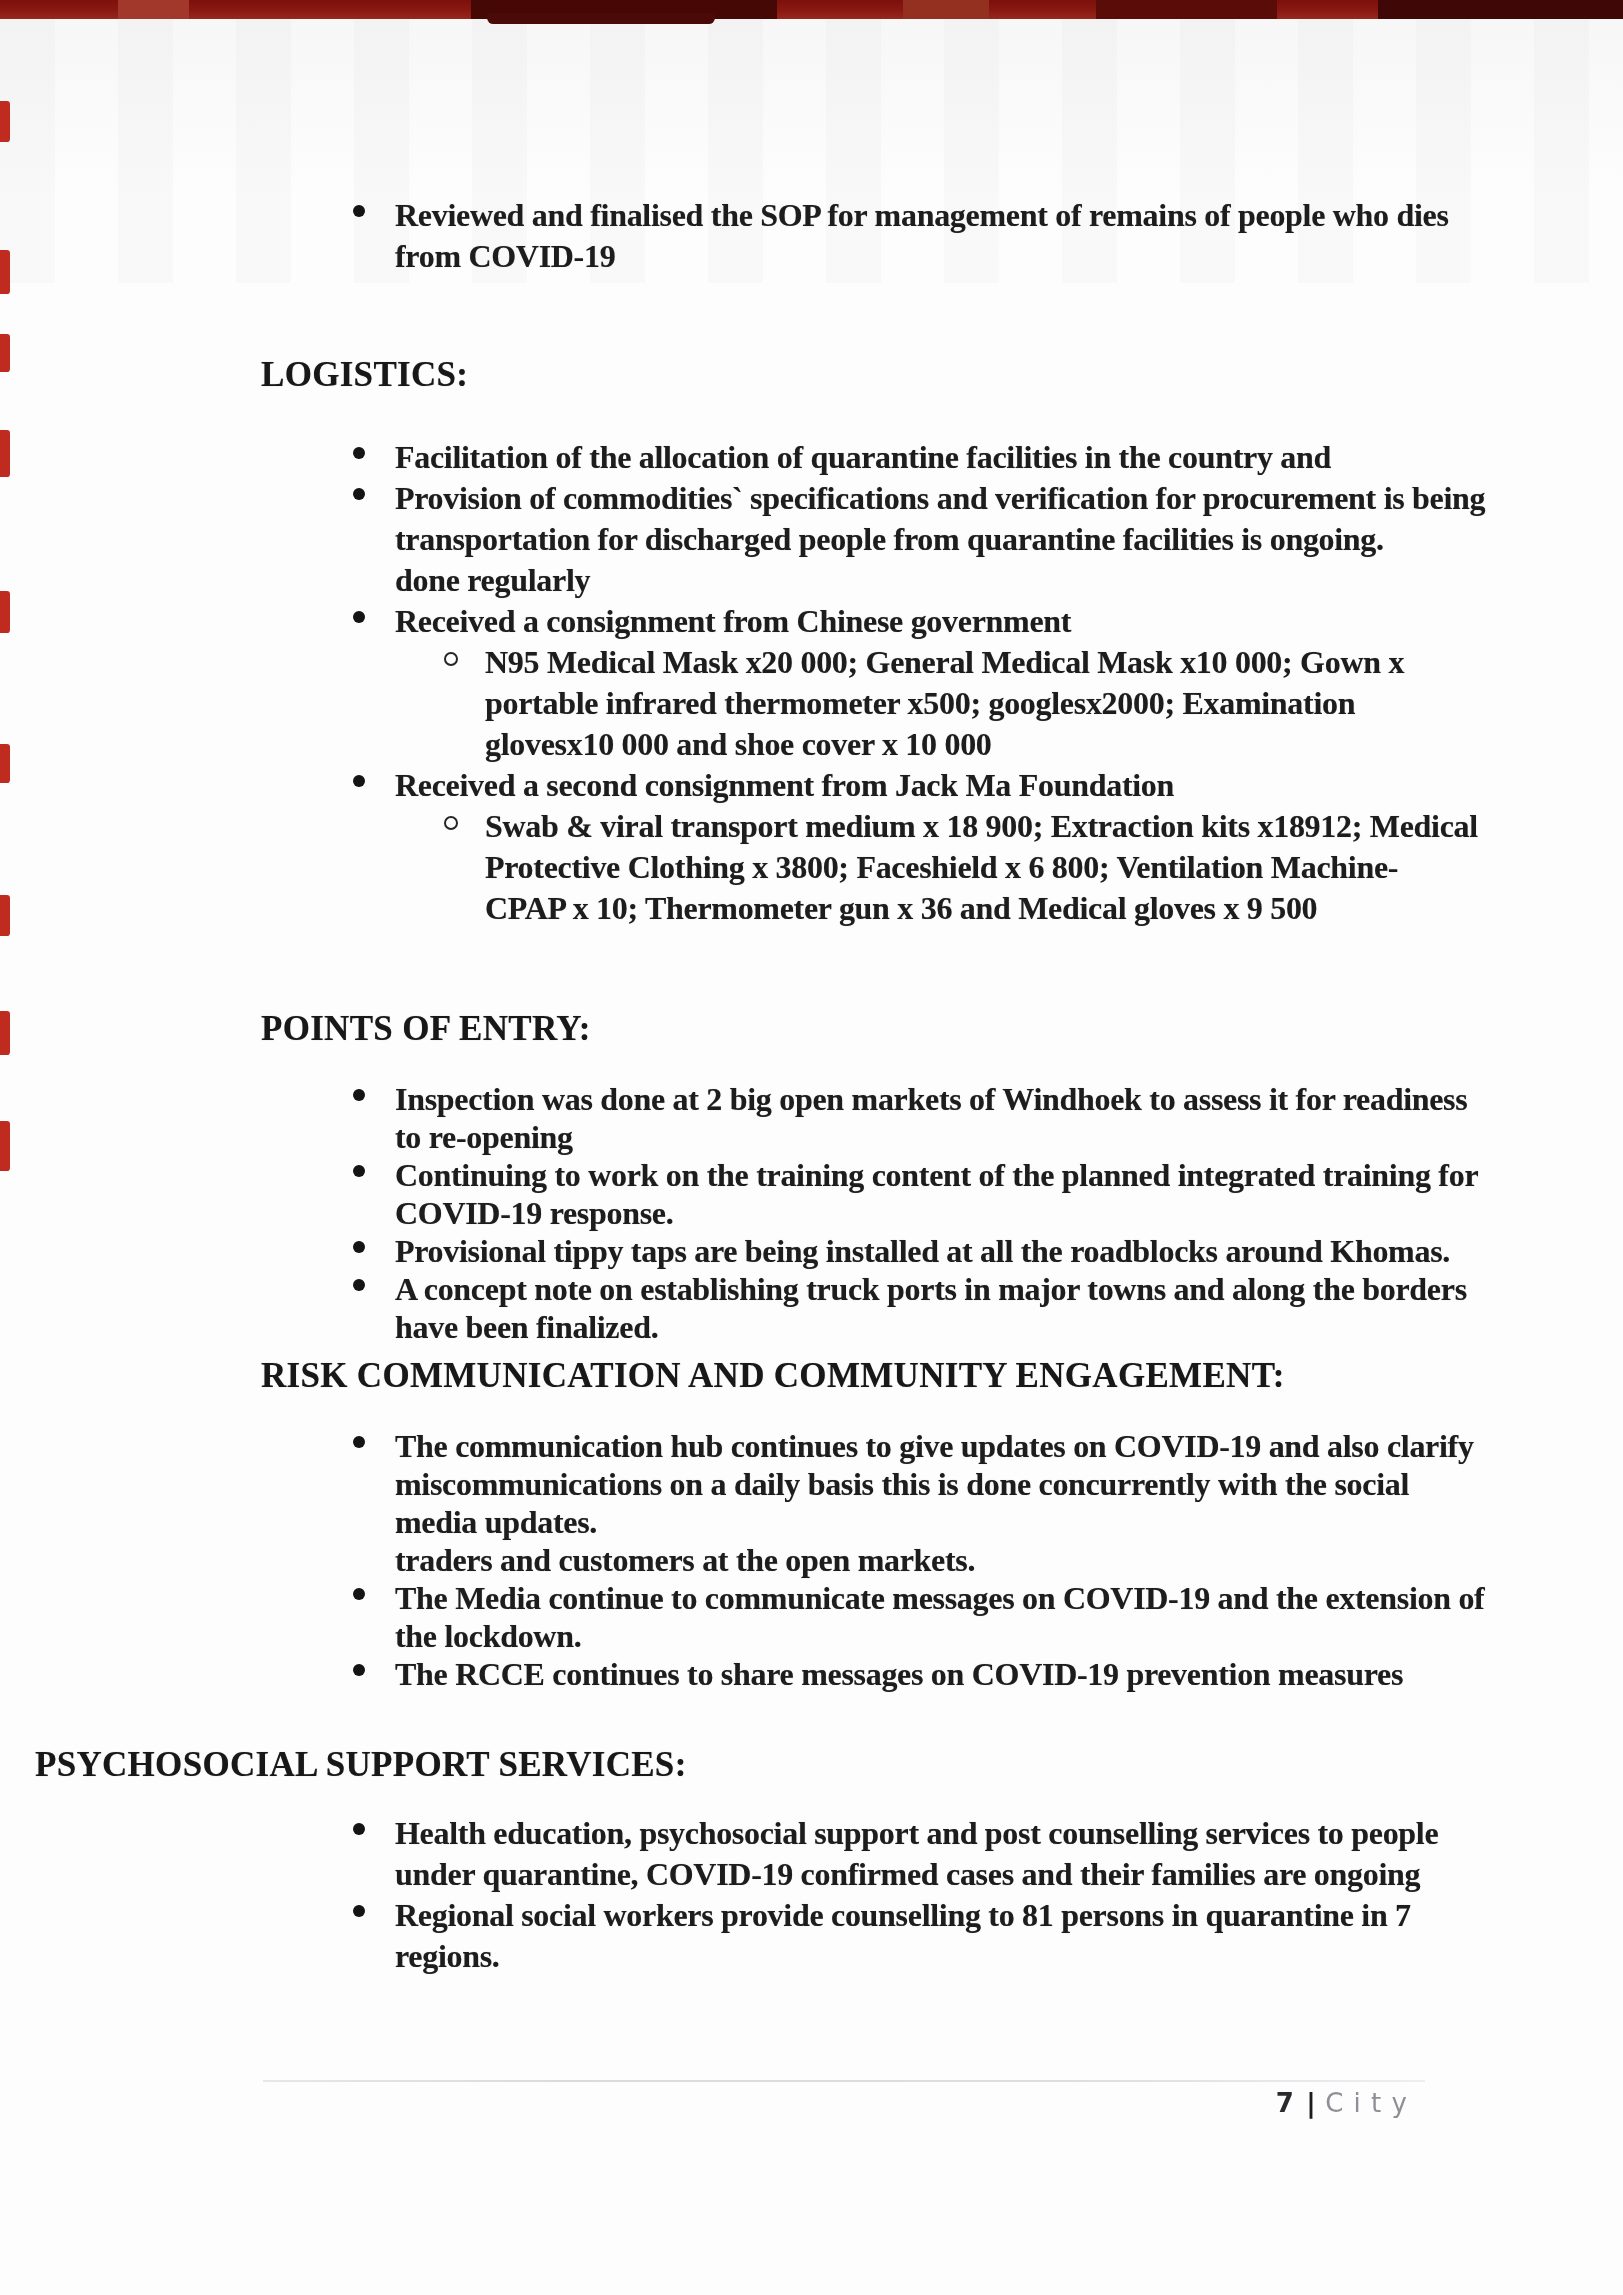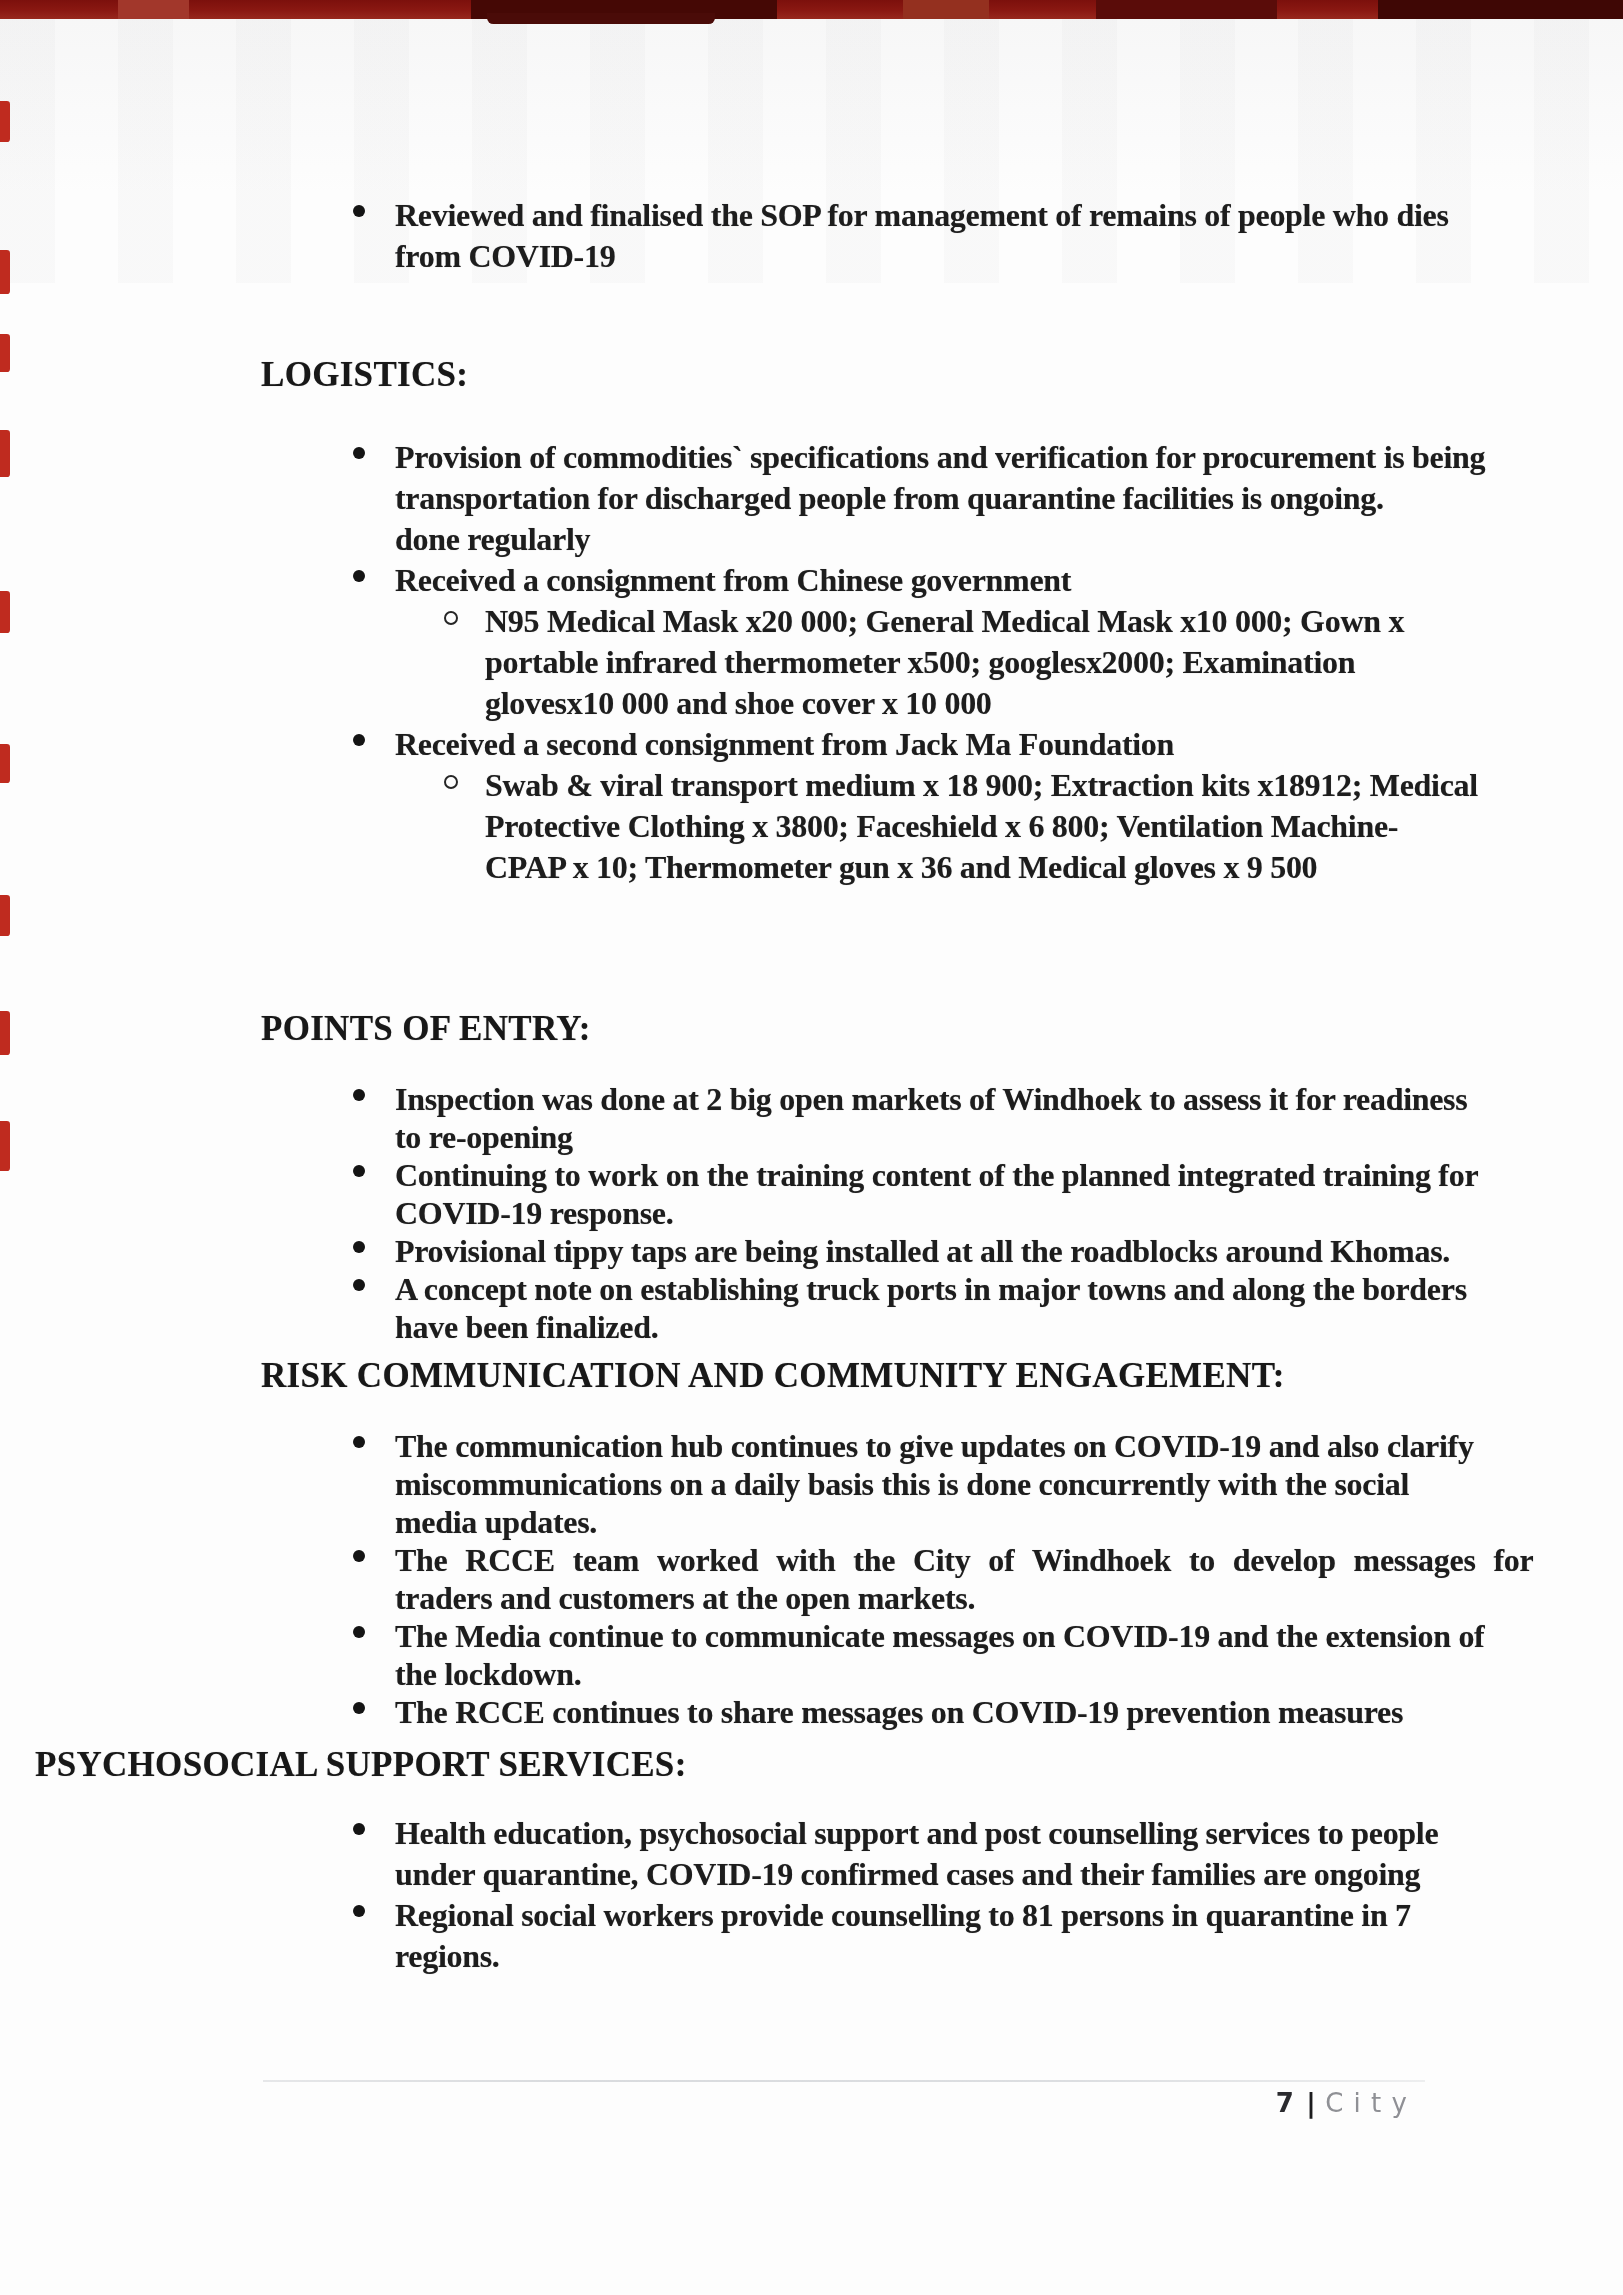--- a/index.html
+++ b/index.html
@@ -116,20 +116,21 @@
       <div class="left-tick" style="top: 1121px; height: 50px;"></div>
     </div>
 
   <div id="doc">
       <div class="sec" style="top: 195px; --lh: 41px;">
         <div class="line"><span class="marker-dot"></span><span>Reviewed and finalised the SOP for management of remains of people who dies</span></div>
         <div class="line"><span>from COVID-19</span></div>
       </div>
       <div class="sec" style="top: 355px; --lh: 41px;">
         <div class="heading" style="margin-bottom: 42px;">LOGISTICS:</div>
+        <div class="line"><span class="marker-dot"></span><span>Facilitation of the allocation of quarantine facilities in the country and</span></div>
         <div class="line"><span class="marker-dot"></span><span>Provision of commodities` specifications and verification for procurement is being</span></div>
         <div class="line"><span>transportation for discharged people from quarantine facilities is ongoing.</span></div>
         <div class="line"><span>done regularly</span></div>
         <div class="line"><span class="marker-dot"></span><span>Received a consignment from Chinese government</span></div>
         <div class="line l2"><span class="marker-o"></span><span>N95 Medical Mask x20 000; General Medical Mask x10 000; Gown x</span></div>
         <div class="line l2"><span>portable infrared thermometer x500; googlesx2000; Examination</span></div>
         <div class="line l2"><span>glovesx10 000 and shoe cover x 10 000</span></div>
         <div class="line"><span class="marker-dot"></span><span>Received a second consignment from Jack Ma Foundation</span></div>
         <div class="line l2"><span class="marker-o"></span><span>Swab &amp; viral transport medium x 18 900; Extraction kits x18912; Medical</span></div>
         <div class="line l2"><span>Protective Clothing x 3800; Faceshield x 6 800; Ventilation Machine-</span></div>
@@ -143,21 +144,20 @@
         <div class="line"><span>COVID-19 response.</span></div>
         <div class="line"><span class="marker-dot"></span><span>Provisional tippy taps are being installed at all the roadblocks around Khomas.</span></div>
         <div class="line"><span class="marker-dot"></span><span>A concept note on establishing truck ports in major towns and along the borders</span></div>
         <div class="line"><span>have been finalized.</span></div>
       </div>
       <div class="sec" style="top: 1356px; --lh: 38px;">
         <div class="heading" style="margin-bottom: 31px;">RISK COMMUNICATION AND COMMUNITY ENGAGEMENT:</div>
         <div class="line"><span class="marker-dot"></span><span>The communication hub continues to give updates on COVID-19 and also clarify</span></div>
         <div class="line"><span>miscommunications on a daily basis this is done concurrently with the social</span></div>
         <div class="line"><span>media updates.</span></div>
-        <div class="line justify"><span class="marker-dot"></span><span>The RCCE team worked with the City of Windhoek to develop messages for</span></div>
         <div class="line"><span>traders and customers at the open markets.</span></div>
         <div class="line"><span class="marker-dot"></span><span>The Media continue to communicate messages on COVID-19 and the extension of</span></div>
         <div class="line"><span>the lockdown.</span></div>
         <div class="line"><span class="marker-dot"></span><span>The RCCE continues to share messages on COVID-19 prevention measures</span></div>
       </div>
       <div class="sec" style="top: 1745px; --lh: 41px;">
         <div class="heading" style="margin-bottom: 28px; margin-left: 35px;">PSYCHOSOCIAL SUPPORT SERVICES:</div>
         <div class="line"><span class="marker-dot"></span><span>Health education, psychosocial support and post counselling services to people</span></div>
         <div class="line"><span>under quarantine, COVID-19 confirmed cases and their families are ongoing</span></div>
         <div class="line"><span class="marker-dot"></span><span>Regional social workers provide counselling to 81 persons in quarantine in 7</span></div>

